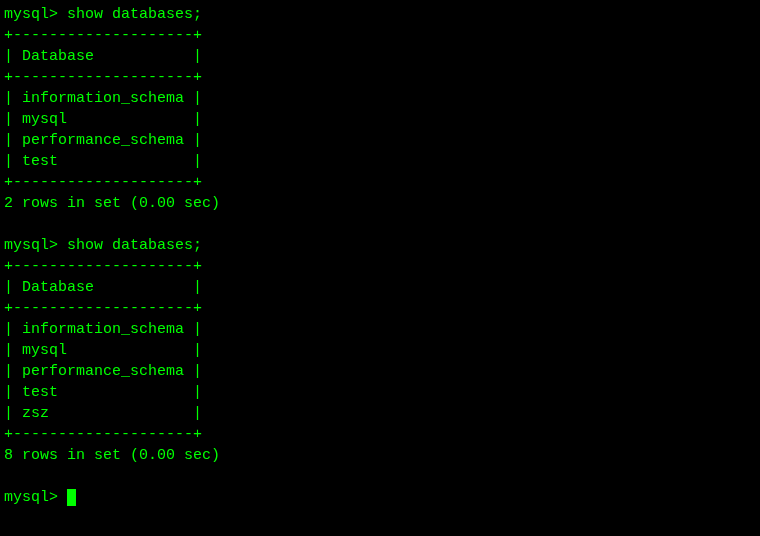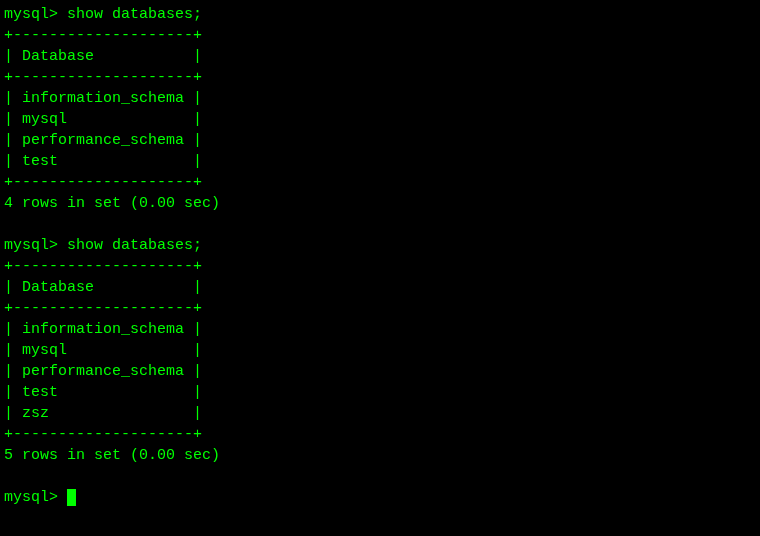--- a/index.html
+++ b/index.html
@@ -26,26 +26,26 @@
 </head>
 <body><span><span>mysql&gt; </span><span>show databases;</span>
 <span>+--------------------+</span>
 <span>| Database           |</span>
 <span>+--------------------+</span>
 <span>| information_schema |</span>
 <span>| mysql              |</span>
 <span>| performance_schema |</span>
 <span>| test               |</span>
 <span>+--------------------+</span>
-<span>4 rows in set (0.00 sec)</span>
+<span>2 rows in set (0.00 sec)</span>
 
 <span>mysql&gt; </span><span>show databases;</span>
 <span>+--------------------+</span>
 <span>| Database           |</span>
 <span>+--------------------+</span>
 <span>| information_schema |</span>
 <span>| mysql              |</span>
 <span>| performance_schema |</span>
 <span>| test               |</span>
 <span>| zsz                |</span>
 <span>+--------------------+</span>
-<span>5 rows in set (0.00 sec)</span>
+<span>8 rows in set (0.00 sec)</span>
 
 <span>mysql&gt; </span><span class="cursor"></span></span>
 </body></html>

